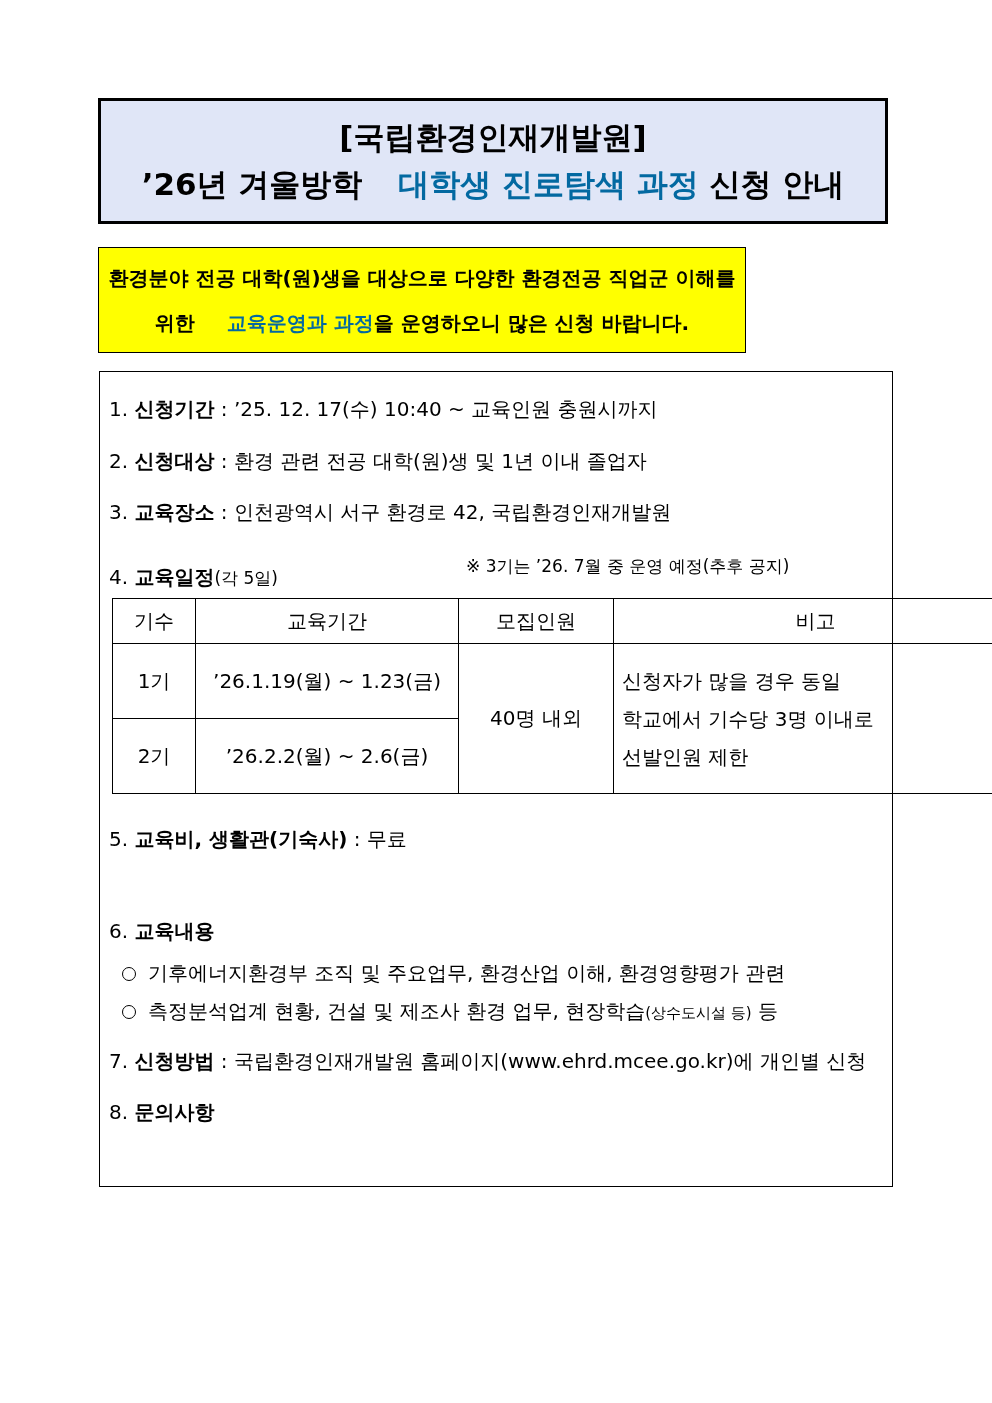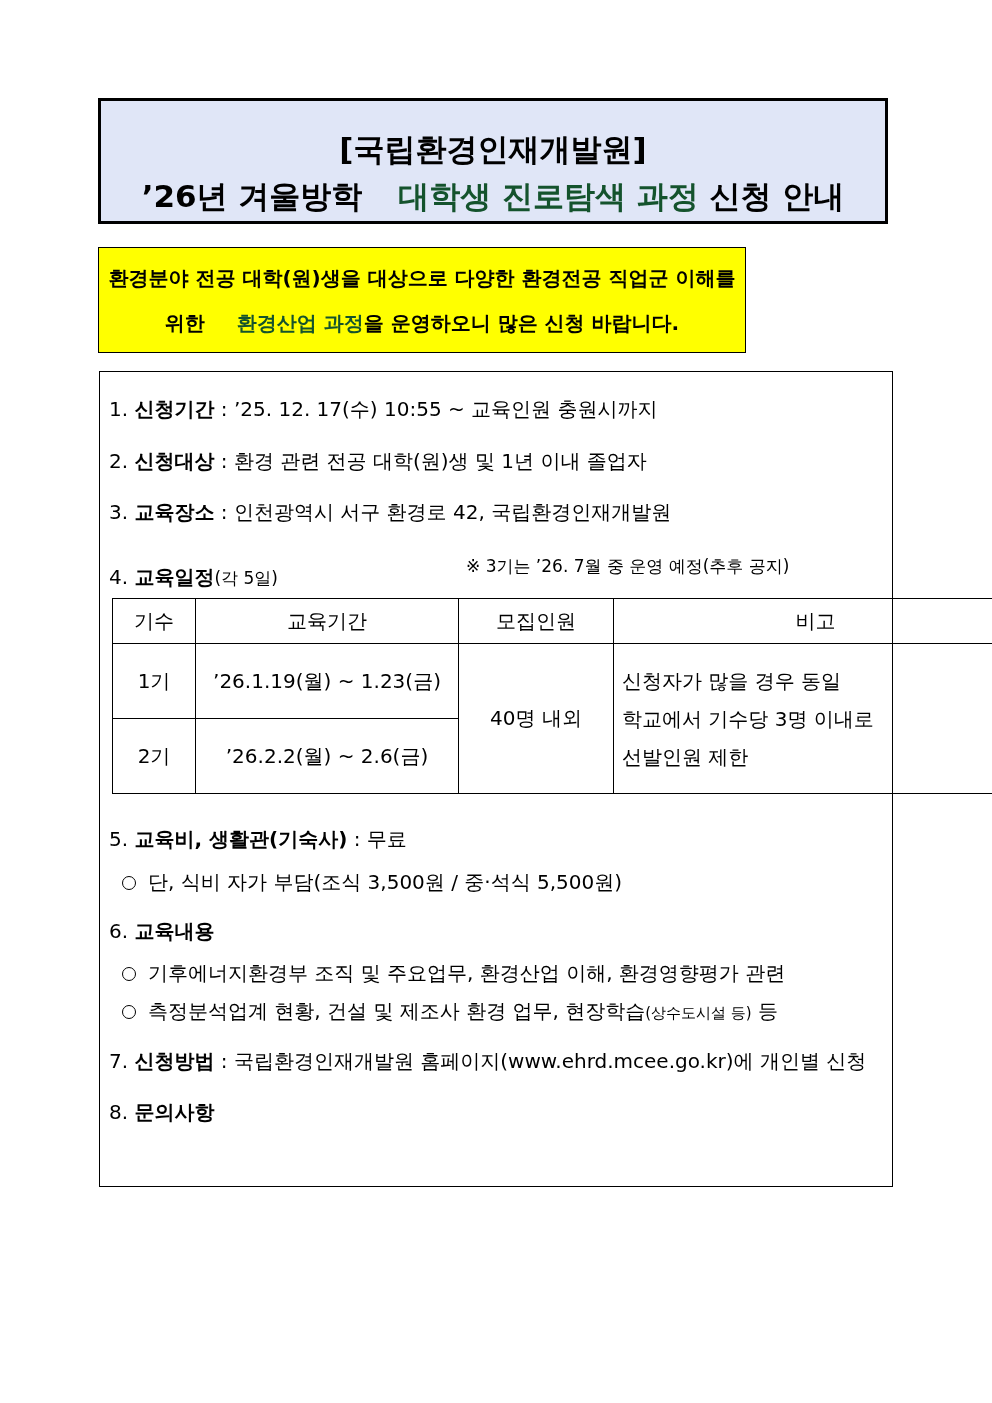--- a/index.html
+++ b/index.html
@@ -2,23 +2,23 @@
 <html><head>
 <meta charset="utf-8">
 <style>
   html, body { margin: 0; padding: 0; background: #ffffff; }
   body { width: 992px; height: 1403px; position: relative; font-family: "DejaVu Sans", "Liberation Sans", sans-serif; color: #000; }
   .title-box {
     position: absolute; left: 98px; top: 98px; width: 790px; height: 126px;
     background: #e0e6f7; border: 3px solid #000; box-sizing: border-box;
     text-align: center; font-weight: bold;
   }
-  .title-line1 { font-size: 31px; margin-top: 26px; line-height: 44px; }
+  .title-line1 { font-size: 31px; margin-top: 14px; line-height: 44px; }
   .title-line2 { font-size: 31px; line-height: 50px; }
-  .blue { color: #14532d; margin-left: 25px; }
+  .blue { color: #0369a1; margin-left: 25px; }
   .intro-box {
     position: absolute; left: 98px; top: 247px; width: 648px; height: 106px;
     background: #ffff00; border: 1.5px solid #000; box-sizing: border-box;
     text-align: center; font-weight: bold; font-size: 20px;
   }
   .intro-line { line-height: 45px; }
   .intro-line:first-child { margin-top: 8px; }
   .main-box {
     position: absolute; left: 99px; top: 371px; width: 794px; height: 816px;
     border: 1.5px solid #000; box-sizing: border-box;
@@ -38,25 +38,25 @@
 </head>
 <body>
 
 <div class="title-box">
   <div class="title-line1">[국립환경인재개발원]</div>
   <div class="title-line2"><span>’26년 겨울방학 </span><span class="blue">대학생 진로탐색 과정</span><span> 신청 안내</span></div>
 </div>
 
 <div class="intro-box">
   <div class="intro-line">환경분야 전공 대학(원)생을 대상으로 다양한 환경전공 직업군 이해를</div>
-  <div class="intro-line"><span>위한 </span><span class="blue">환경산업 과정</span><span>을 운영하오니 많은 신청 바랍니다.</span></div>
+  <div class="intro-line"><span>위한 </span><span class="blue">교육운영과 과정</span><span>을 운영하오니 많은 신청 바랍니다.</span></div>
 </div>
 
 <div class="main-box">
-  <div class="item" style="top:24px"><span>1.</span> <b>신청기간</b><span> : ’25. 12. 17(수) 10:55 ~ 교육인원 충원시까지</span></div>
+  <div class="item" style="top:24px"><span>1.</span> <b>신청기간</b><span> : ’25. 12. 17(수) 10:40 ~ 교육인원 충원시까지</span></div>
   <div class="item" style="top:76px"><span>2.</span> <b>신청대상</b><span> : 환경 관련 전공 대학(원)생 및 1년 이내 졸업자</span></div>
   <div class="item" style="top:127px"><span>3.</span> <b>교육장소</b><span> : 인천광역시 서구 환경로 42, 국립환경인재개발원</span></div>
   <div class="item" style="top:192px"><span>4.</span> <b>교육일정</b><span style="font-size:17px">(각 5일)</span></div>
   <div class="note" style="top:183px; left:366px">※ 3기는 ’26. 7월 중 운영 예정(추후 공지)</div>
 
   <table class="sched">
     <tbody>
         <tr>
       <th style="width:82px">기수</th>
       <th style="width:262px">교육기간</th>
@@ -74,19 +74,18 @@
       </td>
     </tr>
     <tr>
       <td class="r">2기</td>
       <td class="r">’26.2.2(월) ~ 2.6(금)</td>
     </tr>
   </tbody>
     </table>
 
   <div class="item" style="top:454px"><span>5.</span> <b>교육비, 생활관(기숙사)</b><span> : 무료</span></div>
-  <div class="sub" style="top:497px"><span class="circ"></span><span>단, 식비 자가 부담(조식 3,500원 / 중·석식 5,500원)</span></div>
   <div class="item" style="top:546px"><span>6.</span> <b>교육내용</b></div>
   <div class="sub" style="top:626px"><span class="circ"></span><span>측정분석업계 현황, 건설 및 제조사 환경 업무, 현장학습</span><span class="small">(상수도시설 등)</span><span> 등</span></div>
   <div class="sub" style="top:588px"><span class="circ"></span><span>기후에너지환경부 조직 및 주요업무, 환경산업 이해, 환경영향평가 관련</span></div>
   <div class="item" style="top:676px"><span>7.</span> <b>신청방법</b><span> : 국립환경인재개발원 홈페이지(www.ehrd.mcee.go.kr)에 개인별 신청</span></div>
   <div class="item" style="top:727px"><span>8.</span> <b>문의사항</b></div>
 </div>
 
 </body></html>

